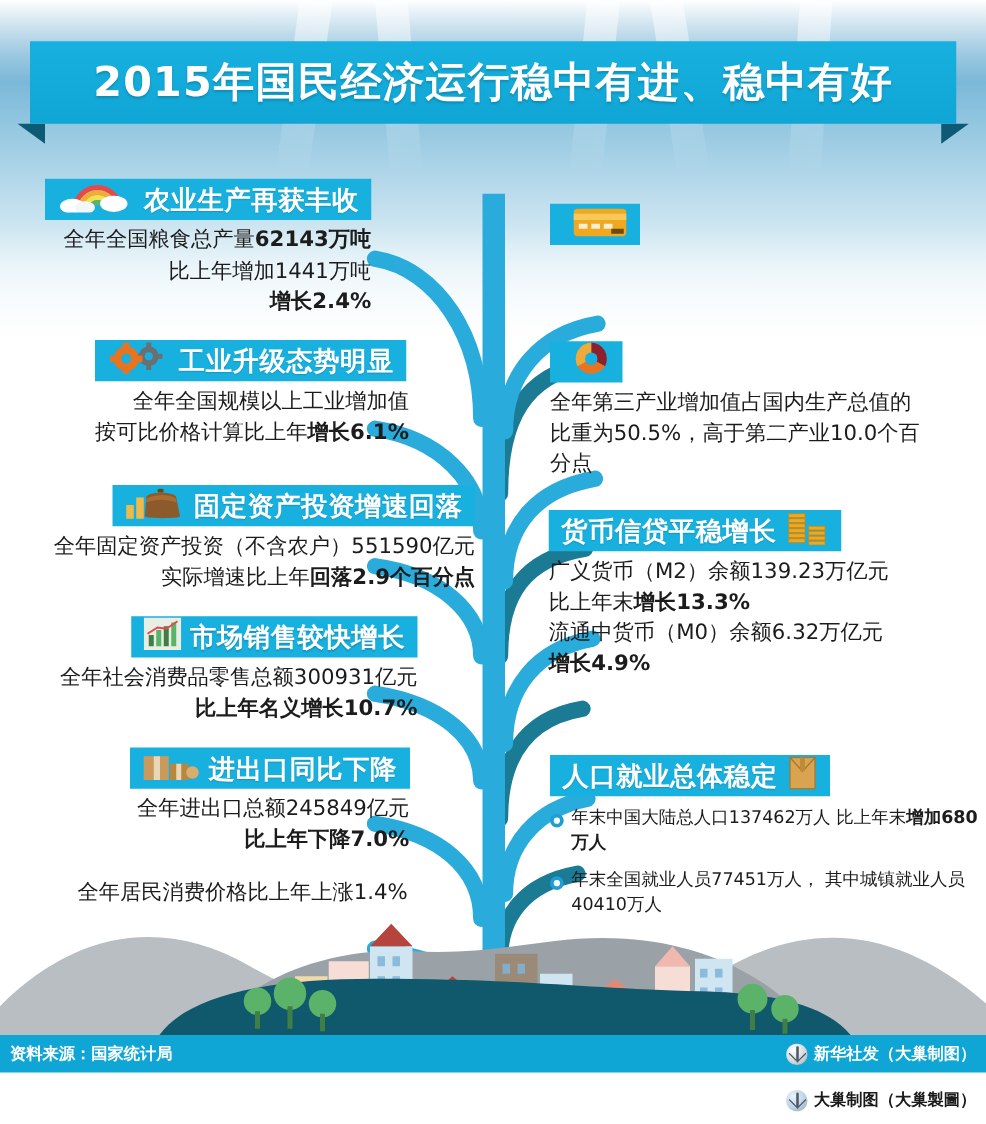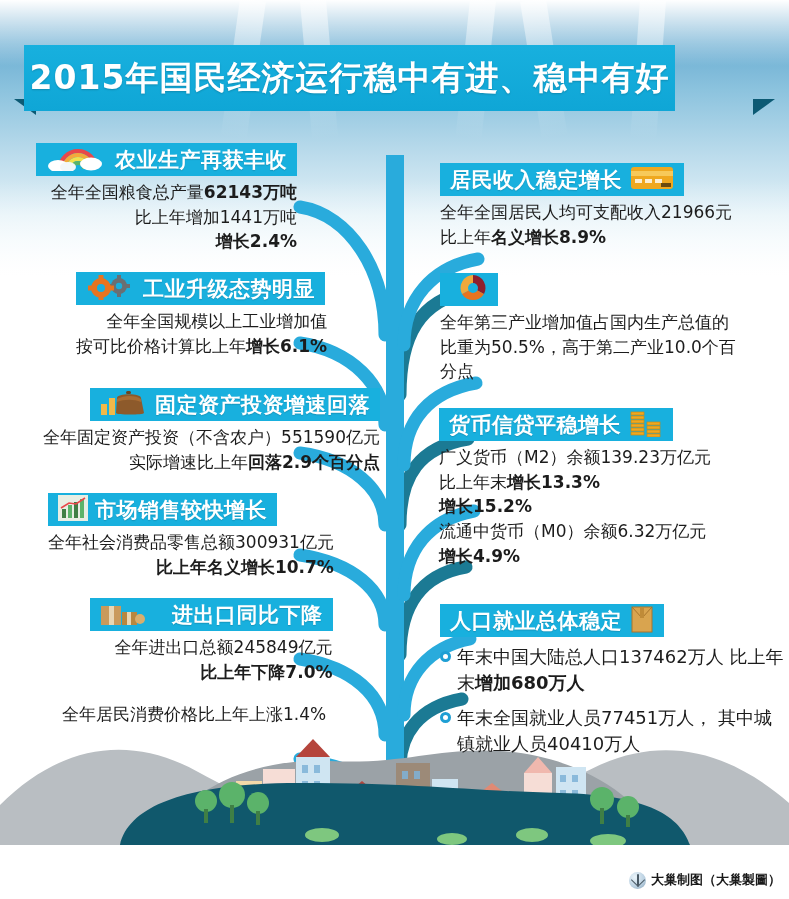--- a/index.html
+++ b/index.html
@@ -21,21 +21,21 @@
   .ray{position:absolute;top:0;width:26px;height:140px;
        background:linear-gradient(to bottom,rgba(255,255,255,.55),rgba(255,255,255,0));
        transform-origin:top center;}
 
   
   .title-wrap{position:absolute;left:0;top:33px;width:789px;height:66px;}
   .tail{position:absolute;top:66px;width:0;height:0;border-top:16px solid #0c5a74;}
   .tail.l{left:14px;border-left:22px solid transparent;border-right:0;}
   .tail.r{right:14px;border-right:22px solid transparent;border-left:0;}
   .title-bar{
-    position:absolute;left:24px;top:12px;width:651px;height:66px;
+    position:absolute;left:24px;top:0;width:741px;height:66px;
     background:linear-gradient(to bottom,#18b0de,#0fa6d6);
     display:flex;align-items:center;justify-content:center;
   }
   .title-bar span{
     color:#fff;font-size:33px;font-weight:bold;letter-spacing:1px;
     text-shadow:0 1px 2px rgba(0,0,0,.18);
     font-family:"DejaVu Sans","Liberation Sans",sans-serif;
   }
 
   
@@ -79,21 +79,21 @@
         font-family:"DejaVu Sans","Liberation Sans",sans-serif;
         margin-top:4px;white-space:nowrap;}
   .body b{font-weight:bold;}
   .body .ln{display:block;}
   .right-al .ln{text-align:right;}
   .left-al .ln{text-align:left;}
   .bullets{margin-top:7px;}
   .bullet-row{display:flex;align-items:flex-start;gap:6px;margin-bottom:9px;}
   .dot{flex:none;width:11px;height:11px;border-radius:50%;
        border:3px solid #1e9fd4;box-sizing:border-box;margin-top:7px;background:#fff;}
-  .btext{font-size:18px;color:#1c1c1c;line-height:1.45;
+  .btext{font-size:14px;color:#1c1c1c;line-height:1.45;
          font-family:"DejaVu Sans","Liberation Sans",sans-serif;}
 </style>
 </head>
 <body>
 
 <div id="page">
 
   <div class="sky">
     <div class="ray" style="left:240px;transform:rotate(8deg);"></div>
     <div class="ray" style="left:300px;transform:rotate(-5deg);"></div>
@@ -270,41 +270,41 @@
       </span>
       <span class="ttl">固定资产投资增速回落</span>
     </div>
     <div class="body right-al">
       <span class="ln"><span>全年固定资产投资（不含农户）551590亿元</span></span>
       <span class="ln"><span>实际增速比上年</span><b>回落2.9个百分点</b></span>
     </div>
   </div>
 
   <div class="block" style="left:48px;top:493px;">
-    <div class="hdr" style="">
+    <div class="hdr" style="margin-left:57px;">
       <span class="ico left">
         <svg width="30" height="26" viewBox="0 0 30 26">
           <rect x="0" y="0" width="30" height="26" fill="#e8eee4"></rect>
           <rect x="4" y="14" width="4" height="9" fill="#3f7f45"></rect>
           <rect x="10" y="10" width="4" height="13" fill="#5bb36a"></rect>
           <rect x="16" y="7" width="4" height="16" fill="#3f7f45"></rect>
           <rect x="22" y="4" width="4" height="19" fill="#5bb36a"></rect>
           <path d="M3 13 L11 8 L18 9 L27 3" fill="none" stroke="#e8484a" stroke-width="1.6"></path>
         </svg>
       </span>
       <span class="ttl">市场销售较快增长</span>
     </div>
     <div class="body right-al">
       <span class="ln"><span>全年社会消费品零售总额300931亿元</span></span>
       <span class="ln"><b>比上年名义增长10.7%</b></span>
     </div>
   </div>
 
   <div class="block" style="left:78px;top:598px;">
-    <div class="hdr" style="margin-left:12px;gap:19px;">
+    <div class="hdr" style="margin-left:26px;">
       <span class="ico left">
         <svg width="46" height="26" viewBox="0 0 46 26">
           <rect x="1" y="6" width="20" height="19" fill="#c99a5c"></rect>
           <rect x="9" y="6" width="5" height="19" fill="#e8d6b4"></rect>
           <rect x="22" y="12" width="15" height="13" fill="#b8873f"></rect>
           <rect x="27" y="12" width="4" height="13" fill="#e8d6b4"></rect>
           <circle cx="40" cy="19" r="5" fill="#d9ae6d"></circle>
         </svg>
       </span>
       <span class="ttl">进出口同比下降</span>
@@ -316,35 +316,30 @@
   </div>
 
   <div class="block" style="left:62px;top:698px;">
     <div class="body right-al">
       <span class="ln"><span>全年居民消费价格比上年上涨1.4%</span></span>
     </div>
   </div>
 
   <div class="block" style="left:440px;top:163px;">
     <div class="hdr">
-      <span class="ttl">居民收入稳定增长</span>
       <span class="ico right">
         <svg width="44" height="27" viewBox="0 0 44 27">
           <rect x="1" y="3" width="42" height="22" rx="3" fill="#efa820"></rect>
           <rect x="1" y="7" width="42" height="5" fill="#f7c95a"></rect>
           <rect x="5" y="15" width="7" height="4" fill="#fff" opacity=".8"></rect>
           <rect x="15" y="15" width="7" height="4" fill="#fff" opacity=".8"></rect>
           <rect x="25" y="15" width="7" height="4" fill="#fff" opacity=".8"></rect>
           <rect x="31" y="19" width="10" height="4" fill="#6b4a0f"></rect>
         </svg>
       </span>
-    </div>
-    <div class="body left-al">
-      <span class="ln"><span>全年全国居民人均可支配收入21966元</span></span>
-      <span class="ln"><span>比上年</span><b>名义增长8.9%</b></span>
     </div>
   </div>
 
   <div class="block" style="left:440px;top:273px;">
     <div class="hdr">
       <span class="ico right">
         <svg width="30" height="28" viewBox="0 0 30 28">
           <path d="M15 14 L15 1 A13 13 0 0 1 26 20Z" fill="#8e1f2d"></path>
           <path d="M15 14 L26 20 A13 13 0 0 1 4 20Z" fill="#e8741f"></path>
           <path d="M15 14 L4 20 A13 13 0 0 1 15 1Z" fill="#f0a93b"></path>
@@ -375,21 +370,20 @@
               <rect x="18" y="17" width="13" height="3"></rect>
             <rect x="18" y="21" width="13" height="3"></rect>
               <rect x="18" y="25" width="13" height="3"></rect>
           </g>
         </svg>
       </span>
     </div>
     <div class="body left-al">
       <span class="ln"><span>广义货币（M2）余额139.23万亿元</span></span>
       <span class="ln"><span>比上年末</span><b>增长13.3%</b></span>
-      <span class="ln"><b>增长15.2%</b></span>
       <span class="ln"><span>流通中货币（M0）余额6.32万亿元</span></span>
       <span class="ln"><b>增长4.9%</b></span>
     </div>
   </div>
 
   <div class="block" style="left:440px;top:604px;">
     <div class="hdr">
       <span class="ttl">人口就业总体稳定</span>
       <span class="ico right">
         <svg width="24" height="28" viewBox="0 0 24 28">
@@ -410,18 +404,25 @@
       <div class="bullet-row">
         <span class="dot"></span>
         <span class="btext">
           <span class="ln"><span>年末全国就业人员77451万人，</span></span>
           <span class="ln"><span>其中城镇就业人员40410万人</span></span>
         </span>
       </div>
     </div>
   </div>
 
+  <div class="footer-bar">
+    <span class="src">资料来源：国家统计局</span>
+    <span class="cred">
+      <span class="logo"></span>
+      <span class="txt">新华社发（大巢制图）</span>
+    </span>
+  </div>
   <div class="cred2">
     <span class="logo"></span>
     <span class="txt">大巢制图（大巢製圖）</span>
   </div>
 
 </div>
 
 </body></html>

